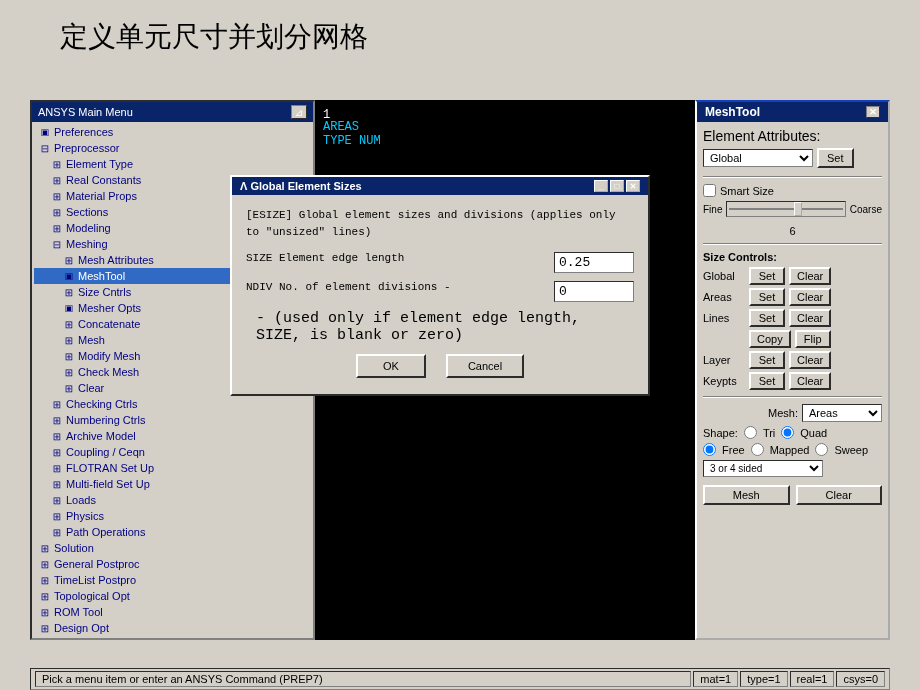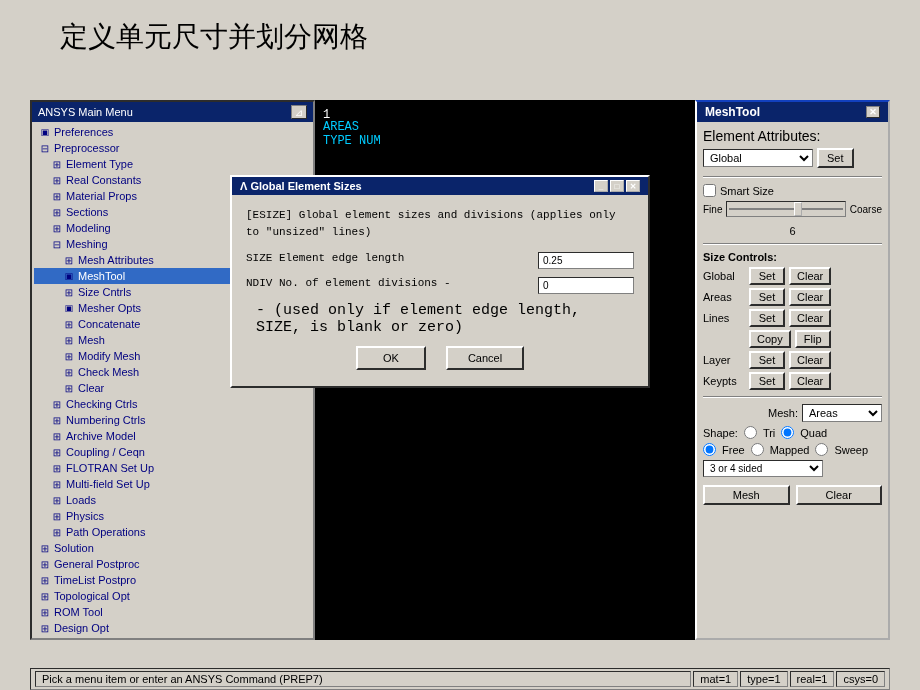--- a/index.html
+++ b/index.html
@@ -404,26 +404,26 @@
     }
 
     .dialog-row-label {
       font-family: 'Courier New', monospace;
       font-size: 11px;
       flex: 1;
       color: #000;
     }
 
     .dialog-input {
-      width: 96px;
+      width: 80px;
       background: white;
       border: 1px inset #808080;
-      font-size: 10px;
+      font-size: 13px;
       padding: 2px 4px;
-      font-family: Liberation Sans, sans-serif;
+      font-family: Liberation Mono, monospace;
     }
 
     .dialog-note {
       font-family: 'Courier New', monospace;
       font-size: 15px;
       color: #000;
       margin-bottom: 10px;
       padding-left: 10px;
     }
 

